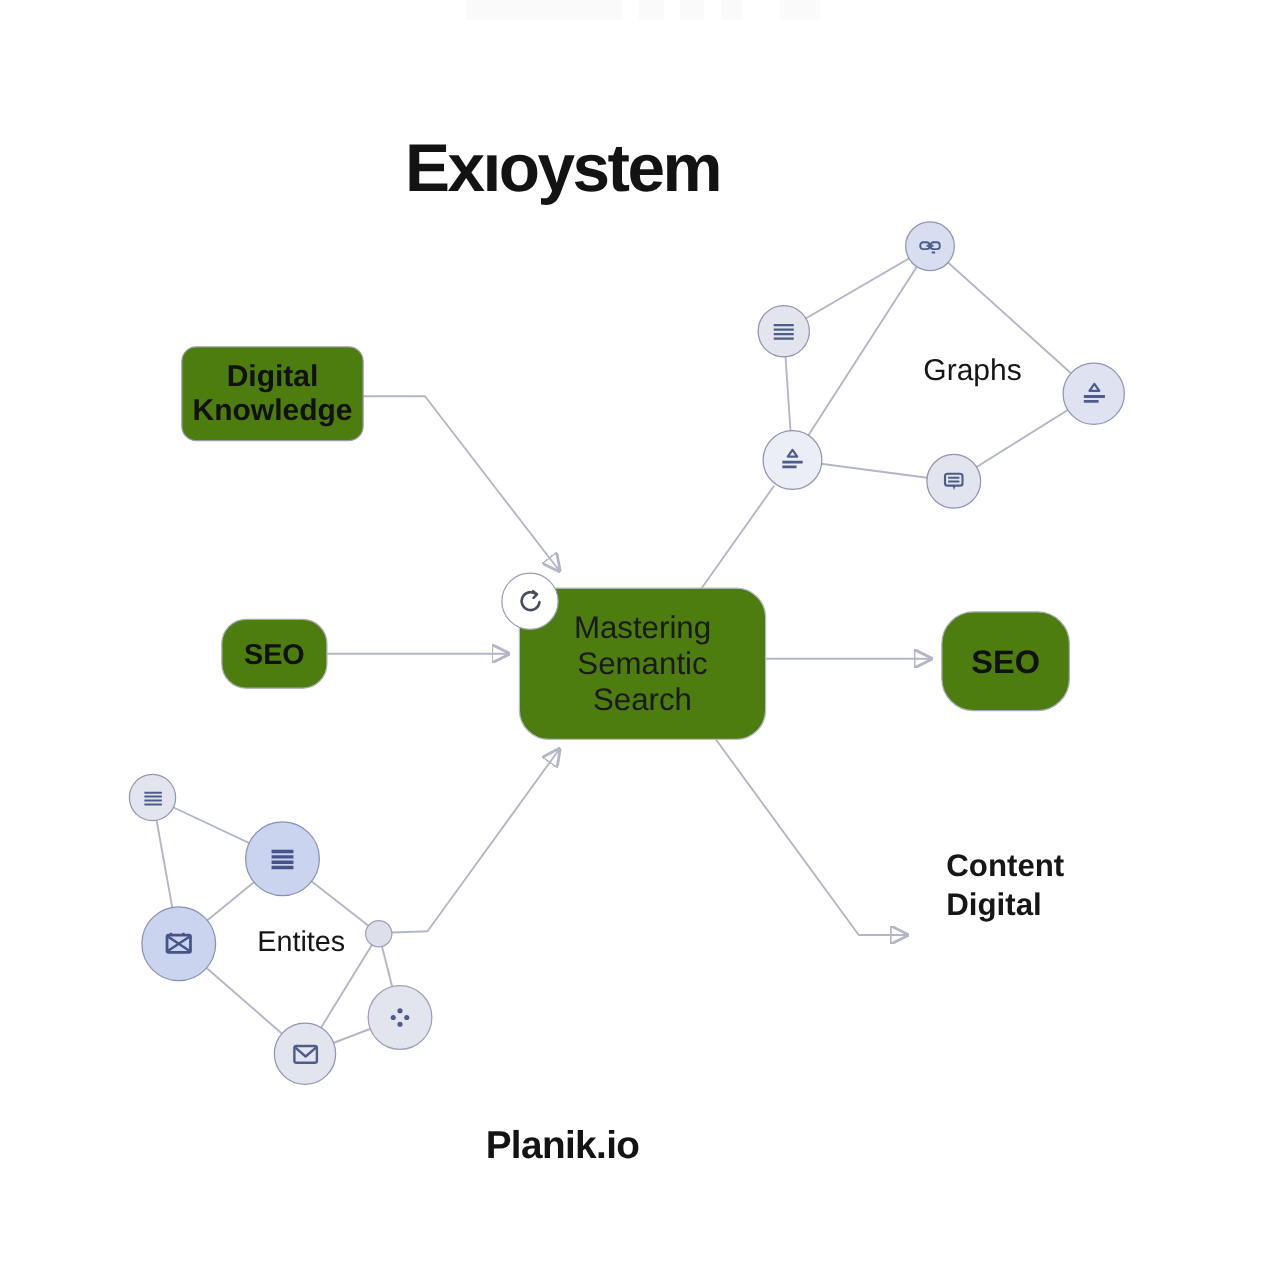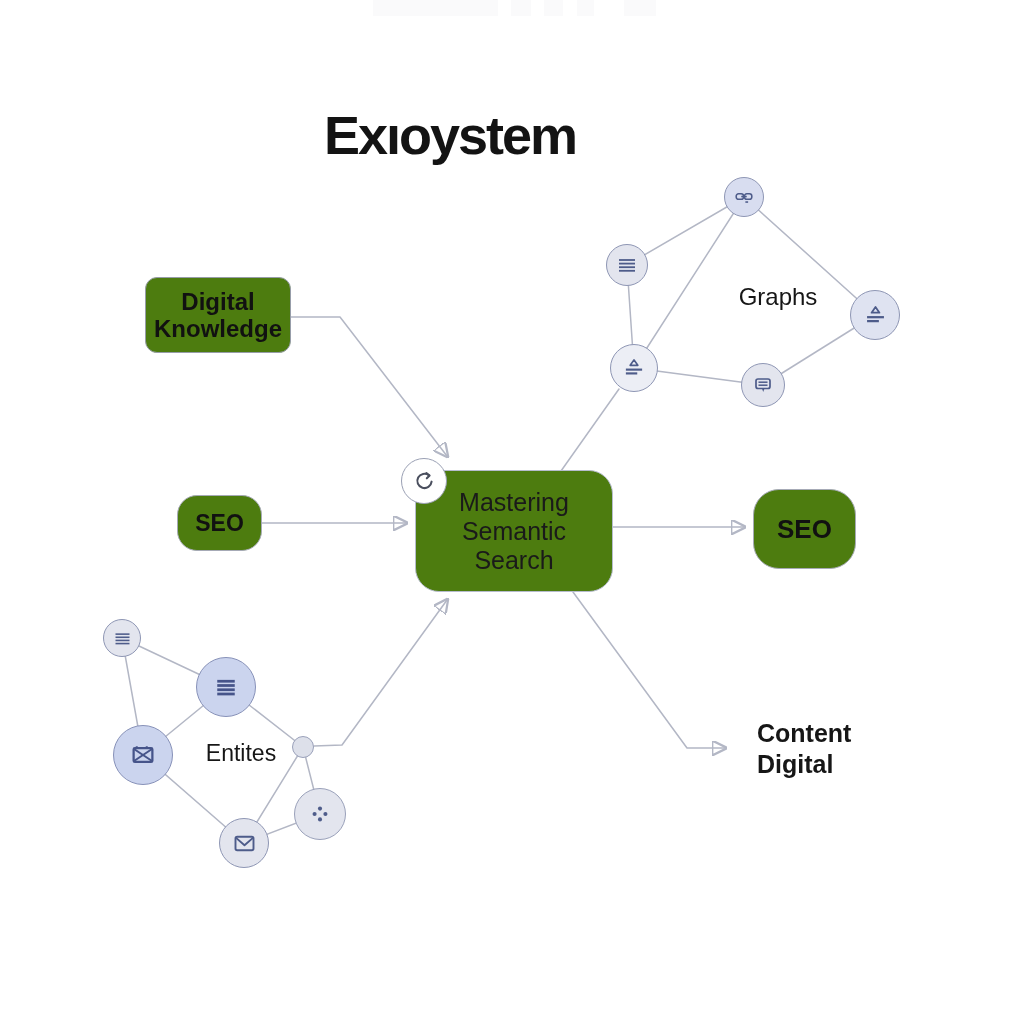--- a/index.html
+++ b/index.html
@@ -21,21 +21,21 @@
          display:flex;align-items:center;justify-content:center;}
   .dm{left:145px;top:277px;width:146px;height:76px;border:1.5px solid #979da9;border-radius:12px;
       font-size:24px;line-height:27px;font-weight:600;color:#111;}
   .seoL{left:177px;top:495px;width:85px;height:56px;border:1.5px solid #a6aab6;border-radius:20px;
         font-size:23px;font-weight:600;color:#111;}
   .seoR{left:753px;top:489px;width:103px;height:80px;border:1.5px solid #a6aab6;border-radius:26px;
         font-size:26px;font-weight:600;color:#111;}
   .lbl{position:absolute;z-index:3;color:#161616;}
   .lbl-kg{left:688px;top:282px;width:180px;text-align:center;font-size:24px;line-height:30px;font-weight:500;}
   .lbl-ent{left:176px;top:740px;width:130px;text-align:center;font-size:23px;font-weight:500;}
-  .lbl-cs{left:757px;top:718px;font-size:25px;line-height:31px;font-weight:600;text-align:left;}
+  .lbl-cs{left:757px;top:678px;font-size:25px;line-height:31px;font-weight:600;text-align:left;}
   .node{position:absolute;border-radius:50%;box-sizing:border-box;z-index:2;
         display:flex;align-items:center;justify-content:center;border:1.5px solid #8e96b4;}
   .fill-light{background:#e3e5ee;}
   .fill-lighter{background:#eceef5;}
   .fill-blue{background:#cbd4ee;border-color:#8791b8;}
   .fill-peri{background:#d8ddf0;}
   .fill-soft{background:#dfe3f1;}
   .node svg{display:block;}
 </style>
 </head>
@@ -77,20 +77,21 @@
     <g>
       <path d="M291,317 L340,317 L447,456" marker-end="url(#arw)"></path>
       <path d="M262,523 L406,523" marker-end="url(#arw)"></path>
       <path d="M613,527 L744,527" marker-end="url(#arw)"></path>
       <path d="M573,592 L687,748 L725,748" marker-end="url(#arw)"></path>
       <path d="M314,746 L342,745 L447,600" marker-end="url(#arw)"></path>
     </g>
   </svg>
 
   <div class="title">Exıoystem</div>
+  <div class="watermark">Planik.io</div>
 
   <div class="box central">
     <div>Mastering</div>
     <div>Semantic</div>
     <div>Search</div>
   </div>
   <div class="badge">
     <svg width="26" height="26" viewBox="0 0 24 24">
       <path d="M16.6,6.8 A6.6,6.6 0 1 0 19,12.6" fill="none" stroke="#4a4f5e" stroke-width="1.9" stroke-linecap="round"></path>
       <path d="M14.2,4.6 L17.2,6.9 L14.6,9.5" fill="none" stroke="#4a4f5e" stroke-width="1.9" stroke-linecap="round" stroke-linejoin="round"></path>

